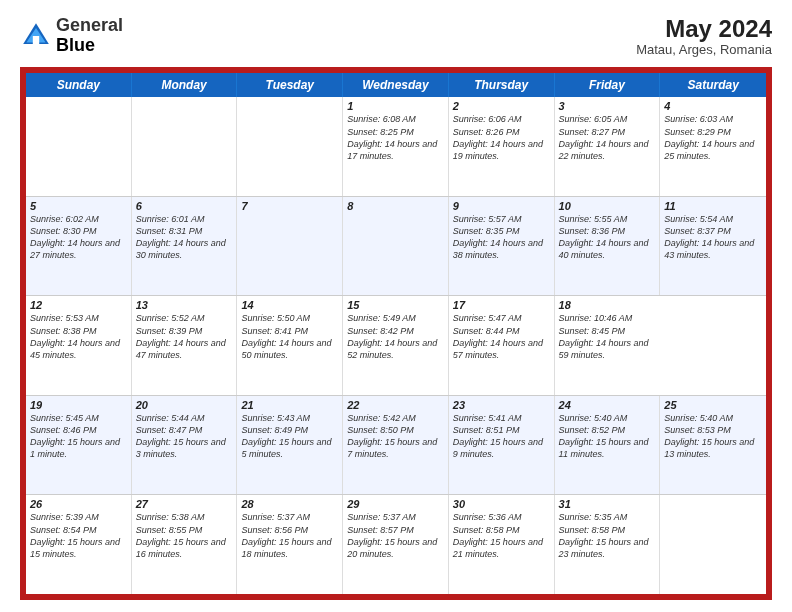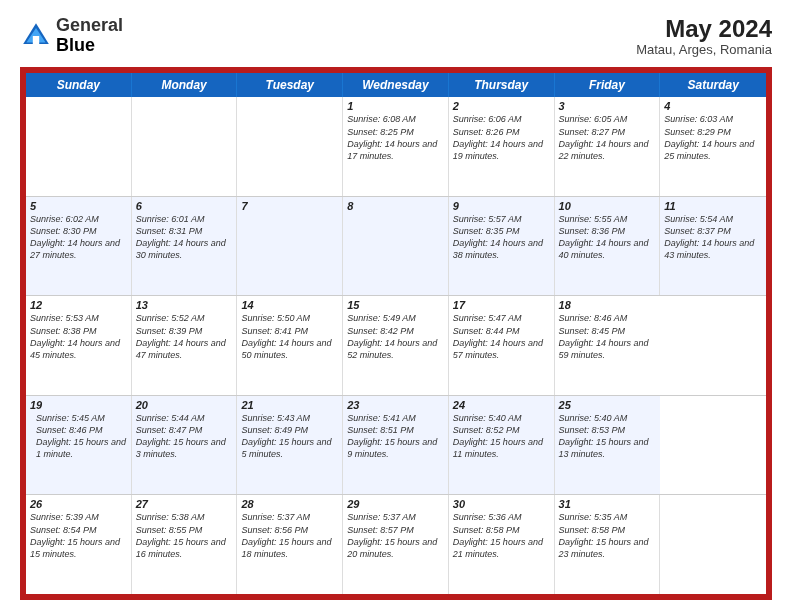--- a/index.html
+++ b/index.html
@@ -237,43 +237,49 @@
 Daylight: 14 hours and 52 minutes.</div>
           </div>
           <div class="cal-cell">
             <div class="day-num">17</div>
             <div class="day-info" style="white-space: pre-line;">Sunrise: 5:47 AM
 Sunset: 8:44 PM
 Daylight: 14 hours and 57 minutes.</div>
           </div>
           <div class="cal-cell">
             <div class="day-num">18</div>
-            <div class="day-info" style="white-space: pre-line;">Sunrise: 8:46 AM
+            <div class="day-info" style="white-space: pre-line;">Sunrise: 10:46 AM
 Sunset: 8:45 PM
 Daylight: 14 hours and 59 minutes.</div>
           </div>
         </div>
         <div class="cal-row">
           <div class="cal-cell alt-row">
             <div class="day-num">19</div>
-            <div class="day-info" style="white-space: pre-line; margin-left: 6px;">Sunrise: 5:45 AM
+            <div class="day-info" style="white-space: pre-line;">Sunrise: 5:45 AM
 Sunset: 8:46 PM
 Daylight: 15 hours and 1 minute.</div>
           </div>
           <div class="cal-cell alt-row">
             <div class="day-num">20</div>
             <div class="day-info" style="white-space: pre-line;">Sunrise: 5:44 AM
 Sunset: 8:47 PM
 Daylight: 15 hours and 3 minutes.</div>
           </div>
           <div class="cal-cell alt-row">
             <div class="day-num">21</div>
             <div class="day-info" style="white-space: pre-line;">Sunrise: 5:43 AM
 Sunset: 8:49 PM
 Daylight: 15 hours and 5 minutes.</div>
+          </div>
+          <div class="cal-cell alt-row">
+            <div class="day-num">22</div>
+            <div class="day-info" style="white-space: pre-line;">Sunrise: 5:42 AM
+Sunset: 8:50 PM
+Daylight: 15 hours and 7 minutes.</div>
           </div>
           <div class="cal-cell alt-row">
             <div class="day-num">23</div>
             <div class="day-info" style="white-space: pre-line;">Sunrise: 5:41 AM
 Sunset: 8:51 PM
 Daylight: 15 hours and 9 minutes.</div>
           </div>
           <div class="cal-cell alt-row">
             <div class="day-num">24</div>
             <div class="day-info" style="white-space: pre-line;">Sunrise: 5:40 AM

